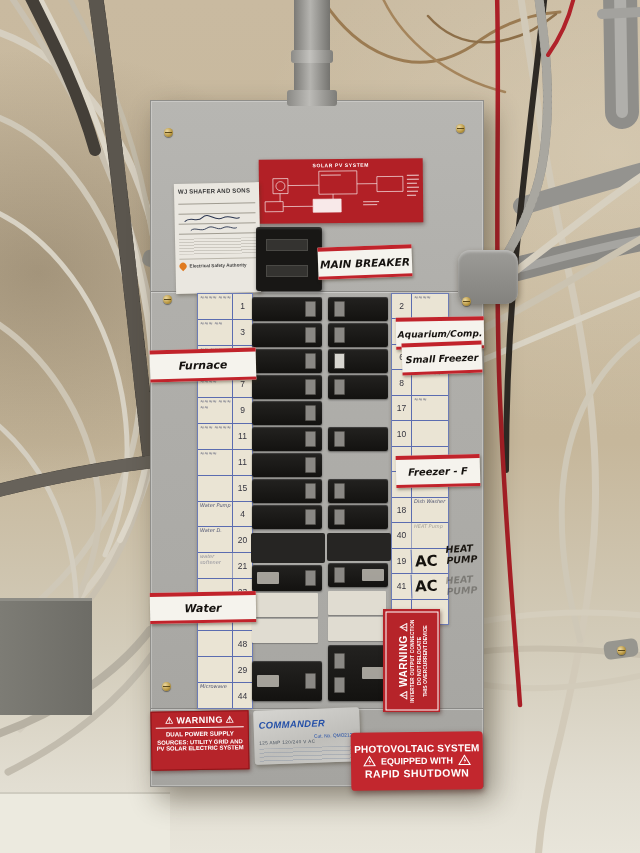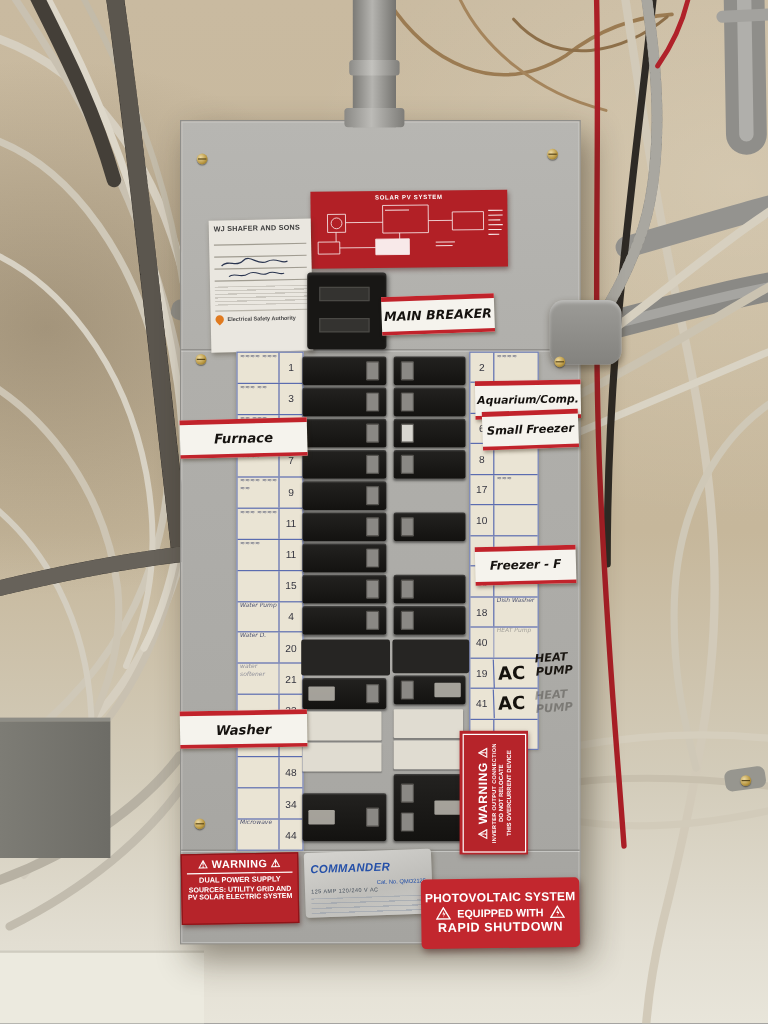--- a/index.html
+++ b/index.html
@@ -254,21 +254,21 @@
       <div class="crow">
           <div class="cl"></div>
           <div class="cn">25</div>
         </div>
       <div class="crow">
           <div class="cl"></div>
           <div class="cn">48</div>
         </div>
       <div class="crow">
           <div class="cl"></div>
-          <div class="cn">34</div>
+          <div class="cn">29</div>
         </div>
       <div class="crow">
           <div class="cl">Microwave</div>
           <div class="cn">44</div>
         </div>
     </div>
 
     <div class="strip right" style="left:240px;top:192px;width:56px;height:330px">
       <div class="crow">
           <div class="cn">2</div>
@@ -404,21 +404,21 @@
   </div>
   <div class="elbow"></div>
 
   <div class="tag" style="left:318px;top:246px;width:94px;height:25px;font-size:10.5px;transform:rotate(-2deg)">
       <span>MAIN BREAKER</span>
     </div>
   <div class="tag" style="left:150px;top:349px;width:106px;height:25px;font-size:11px;transform:rotate(-1.5deg)">
       <span>Furnace</span>
     </div>
   <div class="tag" style="left:150px;top:592px;width:106px;height:24px;font-size:11px;transform:rotate(-1deg)">
-      <span>Washer</span>
+      <span>Water</span>
     </div>
   <div class="tag" style="left:396px;top:317px;width:88px;height:25px;font-size:9px;transform:rotate(-1deg)">
       <span>Aquarium/Comp.</span>
     </div>
   <div class="tag" style="left:402px;top:342px;width:80px;height:25px;font-size:9.5px;transform:rotate(-2deg)">
       <span>Small Freezer</span>
     </div>
   <div class="tag" style="left:396px;top:455px;width:84px;height:25px;font-size:10px;transform:rotate(-1.5deg)">
       <span>Freezer - F</span>
     </div>

